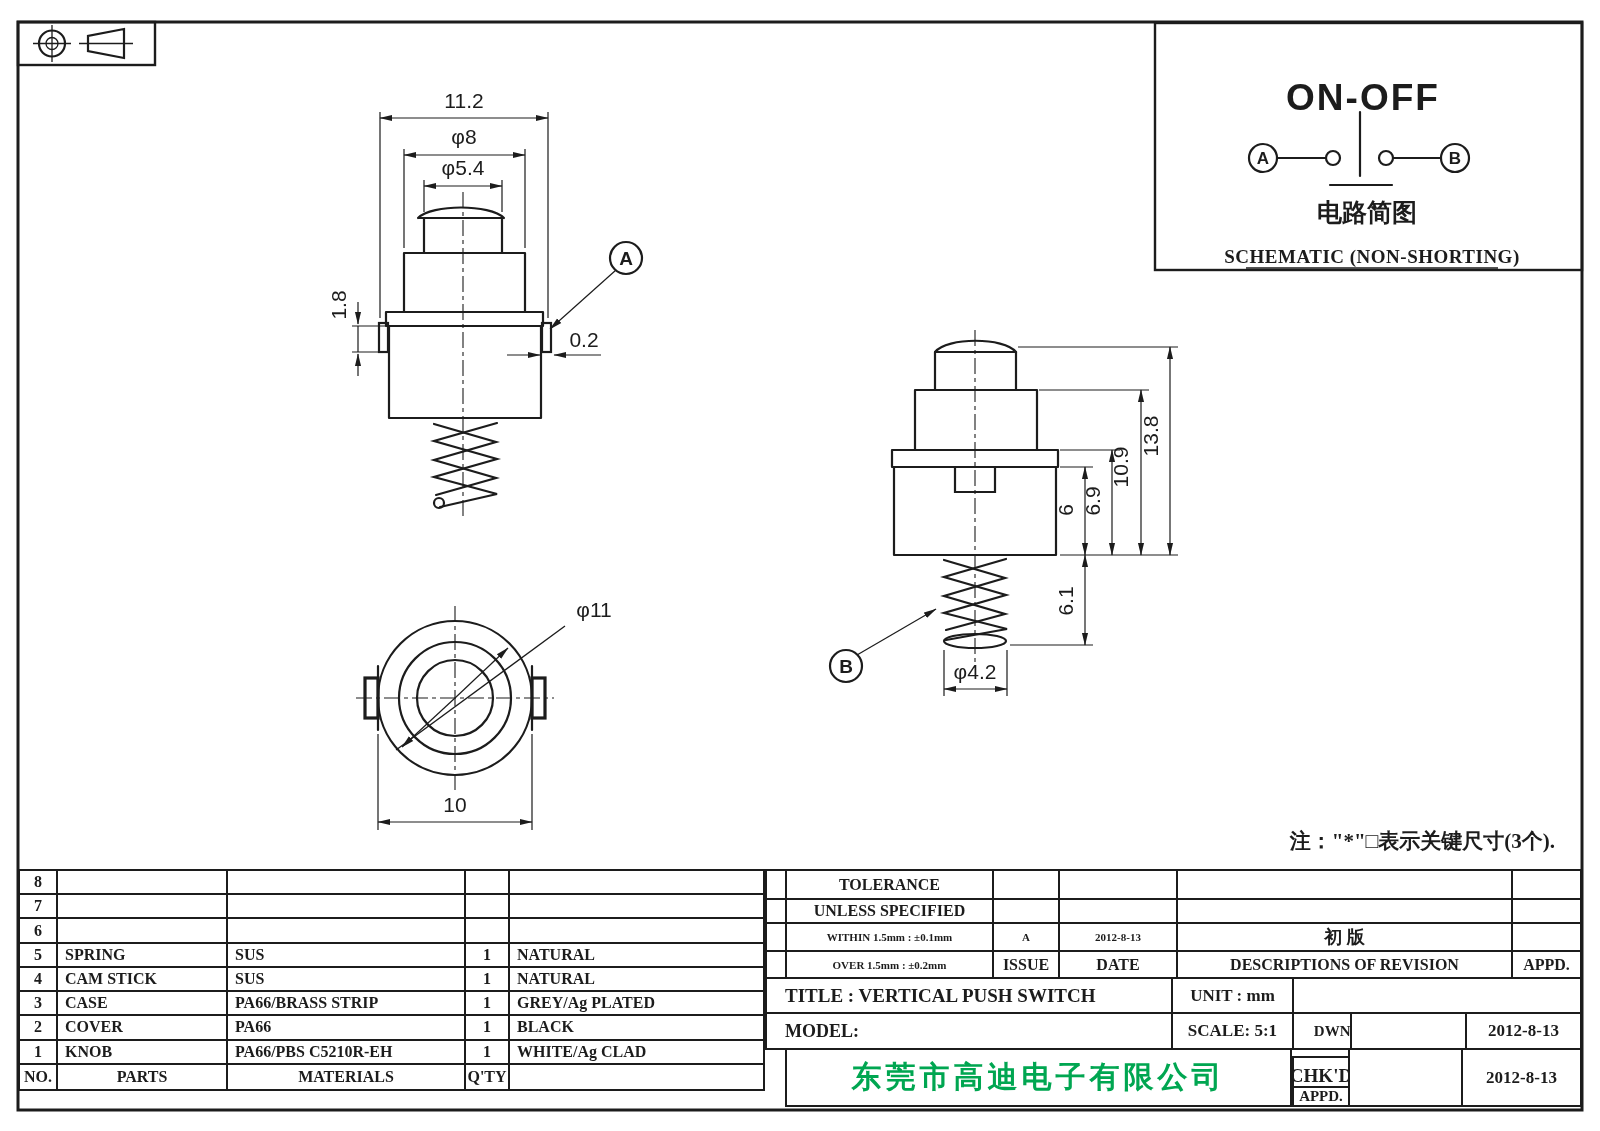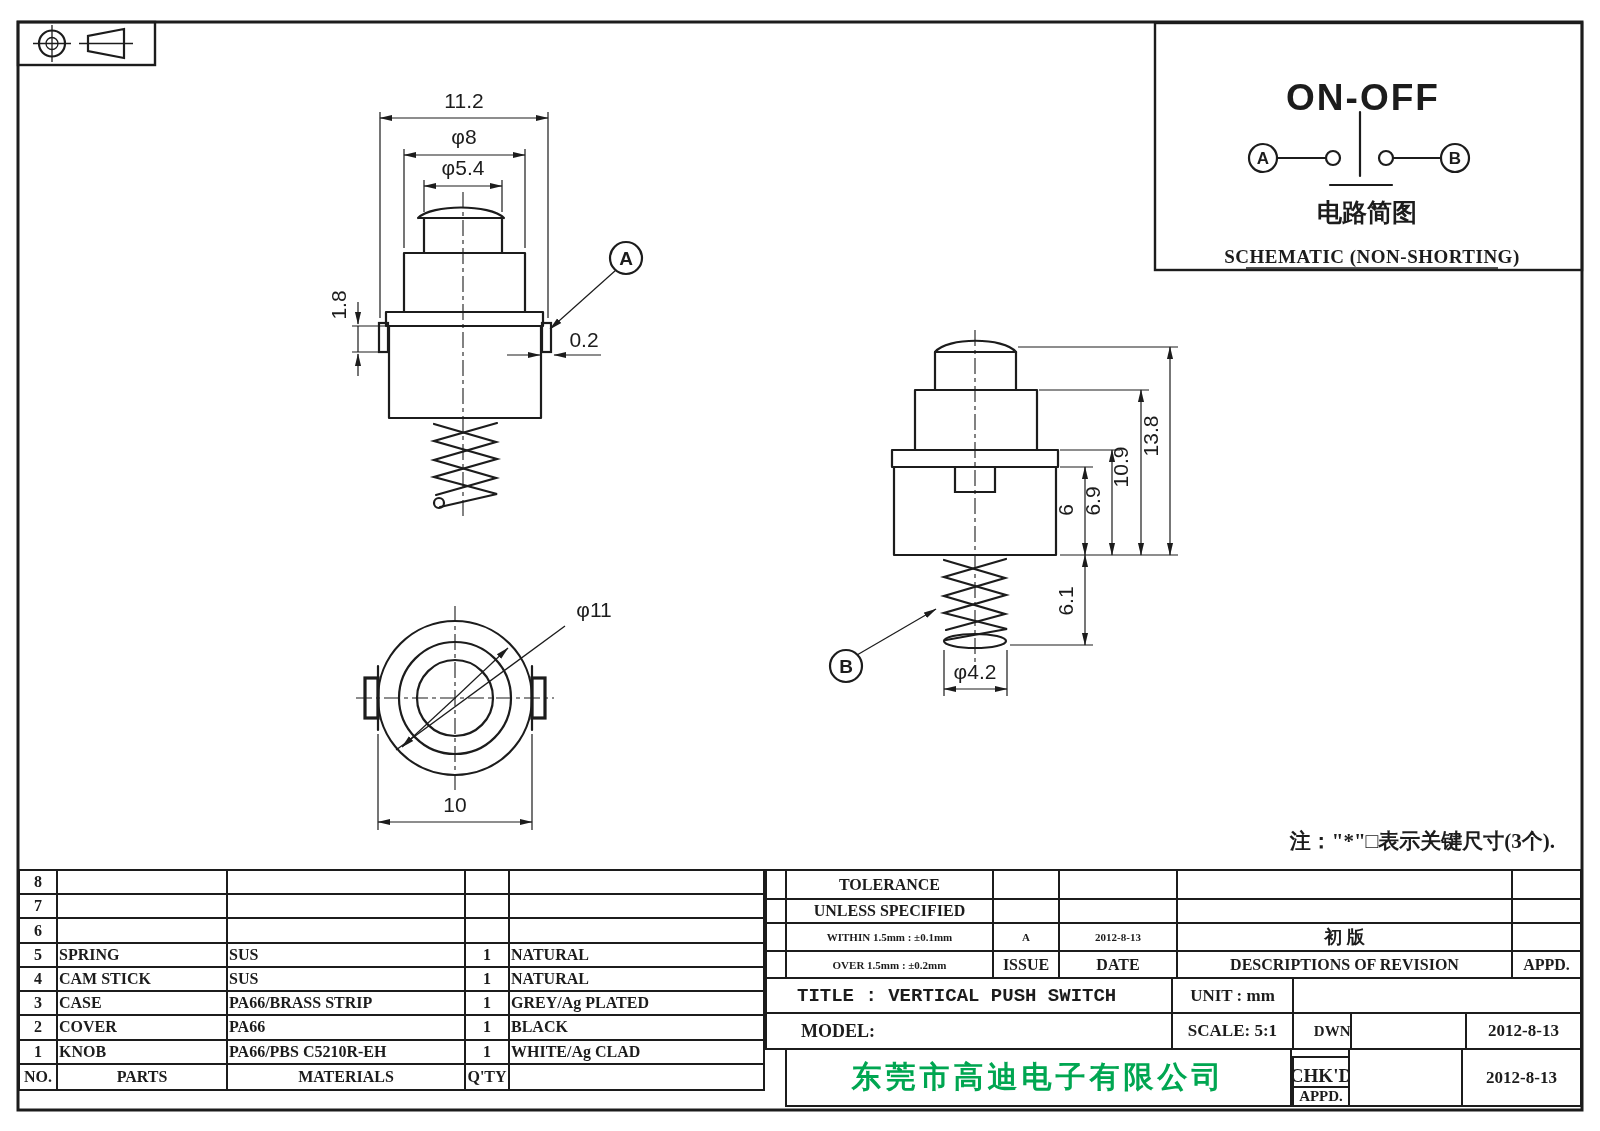--- a/index.html
+++ b/index.html
@@ -28,21 +28,21 @@
   .t-schem{font:700 19px "Liberation Serif","DejaVu Serif",serif;letter-spacing:.5px;}
   .t-note{font:700 21px "Liberation Serif","DejaVu Serif",serif;}
 
   
   .blk{position:absolute;box-sizing:border-box;border:2px solid #1c1c1c;display:grid;background:#fff;}
   .cell{box-sizing:border-box;border-right:2px solid #1c1c1c;border-bottom:2px solid #1c1c1c;
         display:flex;align-items:center;font-weight:700;overflow:hidden;white-space:nowrap;}
   .cell.last-col{border-right:none;}
   .cell.last-row{border-bottom:none;}
   .ctr{justify-content:center;}
-  .lft{padding-left:1px;}
+  .lft{padding-left:7px;}
 
   .parts{left:18px;top:869px;width:747px;height:222px;
          grid-template-columns:38px 170px 238px 44px auto;grid-auto-rows:1fr;font-size:16px;}
   .rev{left:765px;top:869px;width:817px;height:110px;
        grid-template-columns:20px 207px 66px 118px 335px auto;grid-template-rows:29px 24px 28px auto;font-size:16px;}
   .band-title{left:765px;top:977px;width:817px;height:37px;grid-template-columns:406px 121px auto;font-size:17px;}
   .band-model{left:765px;top:1012px;width:817px;height:38px;grid-template-columns:406px 121px 58px 115px auto;font-size:17px;}
   .band-co{left:765px;top:1048px;width:817px;height:59px;background:transparent;}
   .band-co .inner{position:absolute;box-sizing:border-box;border:2px solid #1c1c1c;background:#fff;
                   display:flex;align-items:center;justify-content:center;}
@@ -262,26 +262,26 @@
 
   <div class="cell last-row"></div>
   <div class="cell ctr fs17 last-row">OVER 1.5mm : ±0.2mm</div>
   <div class="cell ctr last-row">ISSUE</div>
   <div class="cell ctr last-row">DATE</div>
   <div class="cell ctr last-row">DESCRIPTIONS OF REVISION</div>
   <div class="cell ctr last-row last-col">APPD.</div>
 </div>
 
 <div class="blk band-title">
-  <div class="cell lft fs19 last-row" style="padding-left:30px;font-family:Liberation Mono, monospace;">TITLE :  VERTICAL PUSH SWITCH</div>
+  <div class="cell lft fs19 last-row" style="padding-left:18px;">TITLE :  VERTICAL PUSH SWITCH</div>
   <div class="cell ctr last-row">UNIT :  mm</div>
 </div>
 
 <div class="blk band-model">
-  <div class="cell lft fs18 last-row" style="padding-left:34px;">MODEL:</div>
+  <div class="cell lft fs18 last-row" style="padding-left:18px;">MODEL:</div>
   <div class="cell ctr last-row">SCALE:  5:1</div>
   <div class="cell ctr fs15 last-row">DWN.</div>
   <div class="cell last-row"></div>
   <div class="cell ctr last-col last-row">2012-8-13</div>
 </div>
 
 <div class="band-co" style="position:absolute;left:765px;top:1048px;width:817px;height:59px;">
   <div class="inner co-name">东莞市高迪电子有限公司</div>
   <div class="inner co-chkd">CHK'D</div>
   <div class="inner co-appd">APPD.</div>

